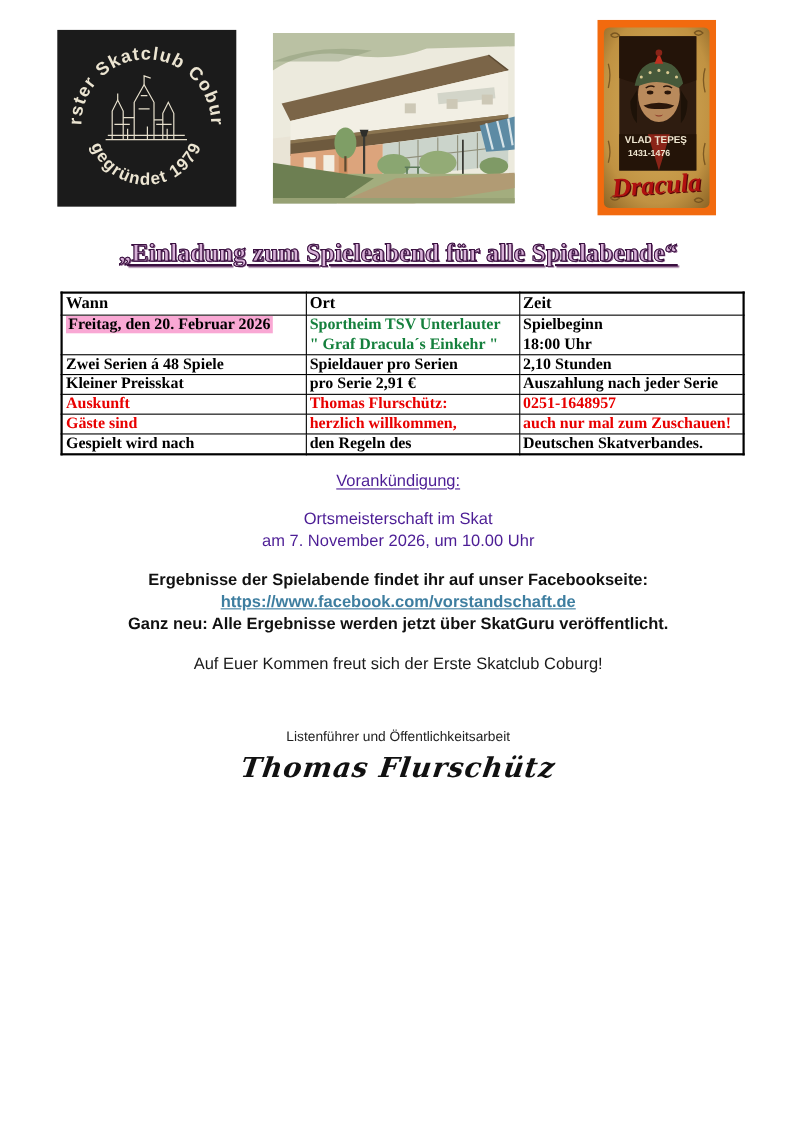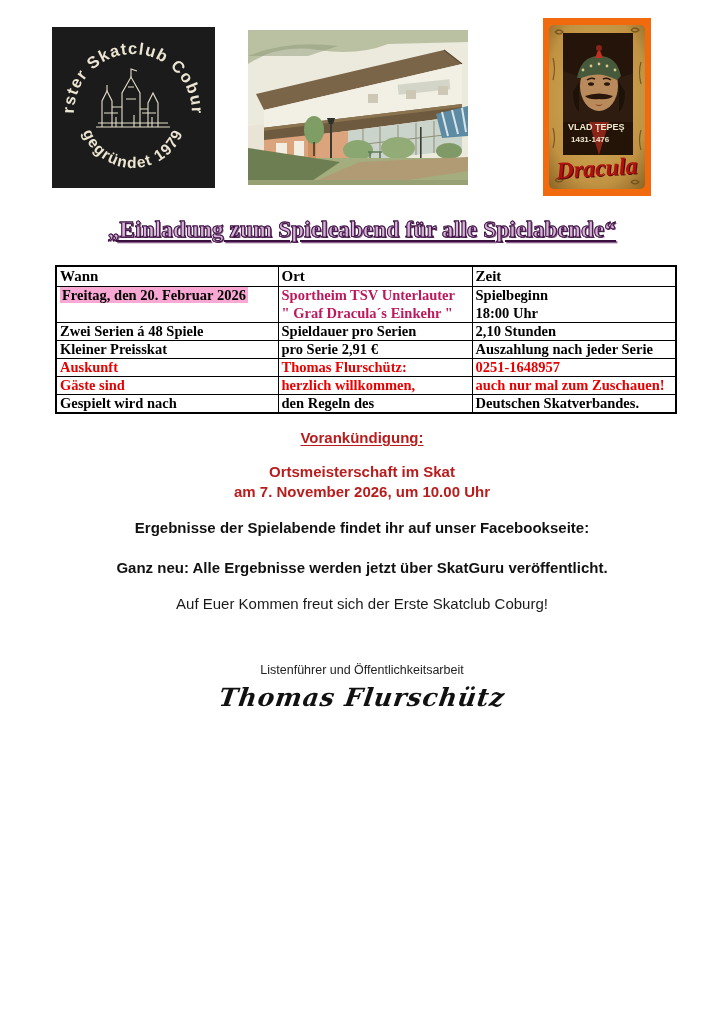--- a/index.html
+++ b/index.html
@@ -22,27 +22,27 @@
 
   
   .table-wrap{position:absolute;left:55px;top:265px;}
   table{border-collapse:collapse;table-layout:fixed;width:620px;border:2px solid #000;}
   td{border:1.6px solid #000;font-family:"Liberation Serif",serif;font-weight:700;
      font-size:14.5px;line-height:17px;padding:0 3px;vertical-align:top;color:#000;
      overflow:hidden;white-space:nowrap;}
   tr.hdr td{height:19px;line-height:19px;font-size:15px;}
   tr.r1 td{height:35px;line-height:17.5px;}
   tr.r td{height:17px;}
-  .blue{color:#be185d;}
+  .blue{color:#15803d;}
   .red td{color:#e80000;}
   .hl{background:#f9a8d4;padding:0 2px;}
 
   
   .cline{position:absolute;left:0;width:724px;text-align:center;font-size:15px;line-height:20px;}
-  .w600{font-weight:700;color:#b91c1c;}
+  .w600{font-weight:400;color:#4c1d95;}
   .w700{font-weight:700;color:#111;}
   .underl{text-decoration:underline;text-underline-offset:2px;}
   .link{color:#3e7ea0;font-weight:600;text-decoration:underline;cursor:pointer;}
   .role{font-size:12.5px;color:#222;}
   .sig{font-family:"DejaVu Serif",cursive;font-style:italic;font-weight:600;
        font-size:25px;letter-spacing:1px;transform:skewX(-8deg);color:#111;}
 
   .y-vorank{top:428px;} .y-orts{top:462px;} .y-am7{top:482px;}
   .y-erg{top:518px;} .y-link{top:538px;} .y-ganz{top:558px;}
   .y-auf{top:594px;} .y-role{top:660px;} .y-sig{top:688px;}
@@ -237,20 +237,23 @@
       </tr>
     </tbody>
       </table>
   </div>
 
   <div class="cline y-vorank w600 underl">Vorankündigung:</div>
   <div class="cline y-orts w600">Ortsmeisterschaft im Skat</div>
   <div class="cline y-am7 w600">am 7. November 2026, um 10.00 Uhr</div>
 
   <div class="cline y-erg w700">Ergebnisse der Spielabende findet ihr auf unser Facebookseite:</div>
+  <div class="cline y-link">
+    <a class="link">https://www.facebook.com/vorstandschaft.de</a>
+  </div>
   <div class="cline y-ganz w700">Ganz neu: Alle Ergebnisse werden jetzt über SkatGuru veröffentlicht.</div>
 
   <div class="cline y-auf">Auf Euer Kommen freut sich der Erste Skatclub Coburg!</div>
   <div class="cline y-role role">Listenführer und Öffentlichkeitsarbeit</div>
   <div class="cline y-sig">
     <span class="sig" style="display:inline-block">Thomas Flurschütz</span>
   </div>
 
 </div>
 

